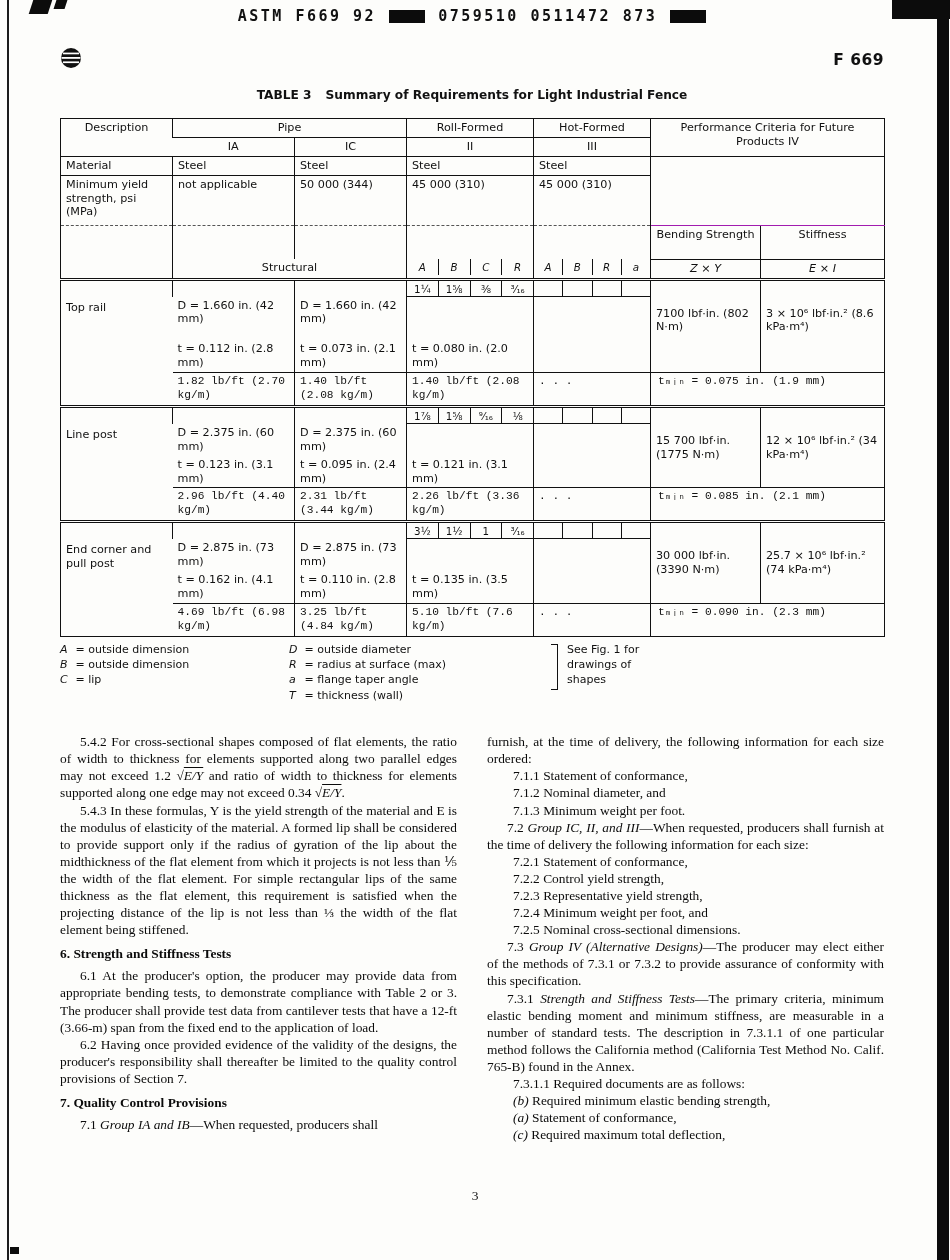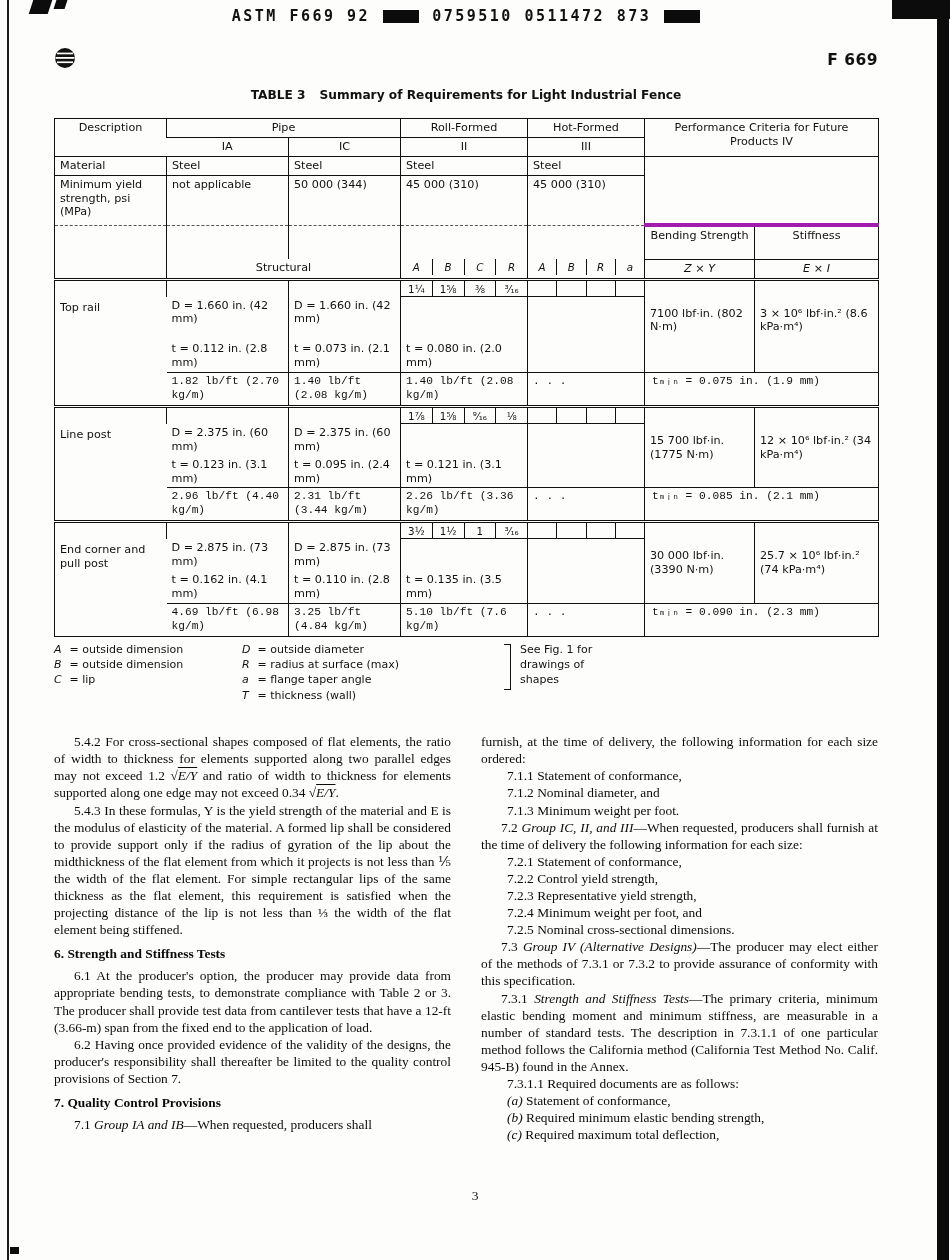--- a/index.html
+++ b/index.html
@@ -8,42 +8,42 @@
           background:#fdfdfb; color:#111; overflow:hidden; font-family:"DejaVu Sans", sans-serif; }
 
   
   .edge-left  { position:absolute; left:7px;  top:0; width:2px;  height:1260px; background:#1c1c1c; }
   .edge-right { position:absolute; right:1px; top:0; width:12px; height:1260px; background:#0c0c0c; }
   .corner-tr  { position:absolute; right:0;  top:0; width:58px; height:19px; background:#0c0c0c; }
   .corner-tl-a{ position:absolute; left:31px; top:0; width:19px; height:14px; background:#0c0c0c; transform:skewX(-18deg); }
   .corner-tl-b{ position:absolute; left:55px; top:0; width:11px; height:9px;  background:#0c0c0c; transform:skewX(-18deg); }
   .corner-bl  { position:absolute; left:10px; bottom:6px; width:9px; height:7px; background:#0c0c0c; }
 
-  .content { position:absolute; left:54px; top:0; width:824px; }
+  .content { position:absolute; left:60px; top:0; width:824px; }
 
   
   .scan-header { margin-top:7px; display:flex; justify-content:center; align-items:center; gap:13px;
                  font-family:"DejaVu Sans Mono", monospace; font-weight:bold; font-size:15px; letter-spacing:2.5px; white-space:nowrap; }
   .blk { width:36px; height:13px; background:#0c0c0c; display:inline-block; }
 
   
   .doc-head { margin-top:22px; display:flex; justify-content:space-between; align-items:center; gap:7px; }
   .desig { font-weight:bold; font-size:15.5px; letter-spacing:0.5px; }
 
   .tbl-title { margin-top:15px; text-align:center; font-size:12.2px; font-weight:bold; }
   .tbl-title .tlab { margin-right:14px; }
 
   
   table.t3 { margin-top:16px; border-collapse:collapse; table-layout:fixed; width:824px;
              font-size:11.2px; line-height:1.24; border:1.5px solid #111; }
   .t3 td { border-left:1px solid #111; padding:2px 5px; vertical-align:top; overflow:hidden; }
   .t3 td:first-child { border-left:none; }
   .hc  { text-align:center; vertical-align:middle; }
   .bb1 { border-bottom:1px solid #111; }
-  .bt1 { border-top:4px solid #a21caf; }
+  .bt1 { border-top:1px solid #a21caf; }
   .btdash { border-top:1px dashed #555; }
   .bbd { border-bottom:3px double #111; }
   .gsep td { border-top:3px double #111; }
   .sp { height:34px; }
   .minis-td { padding:0 !important; }
   .minis { display:flex; width:100%; }
   .minis > span, .minis > i { flex:1; text-align:center; border-left:1px solid #111;
                               font-size:10.3px; line-height:16px; height:16px; overflow:hidden; }
   .minis > span:first-child, .minis > i:first-child { border-left:none; }
   .minis.letters i { font-style:italic; }
@@ -51,21 +51,21 @@
   .gdesc { padding-top:20px !important; }
   .vals  { padding-top:24px; }
   .it    { font-style:italic; }
   .g0d td { padding-bottom:14px; }
   .wrow td { border-top:1px solid #111;font-family:Liberation Mono, monospace; }
   .tmin-cell { padding-left:7px !important; }
 
   
   .legend { display:flex; margin-top:5px; font-size:11px; line-height:1.4; }
   .legend i { font-style:italic; display:inline-block; min-width:12px; }
-  .lg1 { width:188px; } .lg2 { width:262px; } .lg3 { flex:1; }
+  .lg1 { width:188px; } .lg2 { width:262px;margin-left:41px; } .lg3 { flex:1; }
   .lgfig { width:178px; display:flex; gap:9px; }
   .fig-bracket { width:7px; height:46px; margin-top:2px;
                  border-right:1.6px solid #111; border-top:1.6px solid #111; border-bottom:1.6px solid #111; }
   .fig-note { width:100px; }
 
   
   .cols { display:flex; gap:30px; margin-top:30px; font-family:"Liberation Serif","DejaVu Serif",serif;
           font-size:13.4px; line-height:17.1px; color:#0b0b0b; }
   .col { flex:1; min-width:0; }
   .cols p { margin:0; }
@@ -365,24 +365,24 @@
         <p class="li">7.1.1 Statement of conformance,</p>
         <p class="li">7.1.2 Nominal diameter, and</p>
         <p class="li">7.1.3 Minimum weight per foot.</p>
         <p class="ind just"><span>7.2 </span><i>Group IC, II, and III</i><span>—When requested, producers shall furnish at the time of delivery the following information for each size:</span></p>
         <p class="li">7.2.1 Statement of conformance,</p>
         <p class="li">7.2.2 Control yield strength,</p>
         <p class="li">7.2.3 Representative yield strength,</p>
         <p class="li">7.2.4 Minimum weight per foot, and</p>
         <p class="li">7.2.5 Nominal cross-sectional dimensions.</p>
         <p class="ind just"><span>7.3 </span><i>Group IV (Alternative Designs)</i><span>—The producer may elect either of the methods of 7.3.1 or 7.3.2 to provide assurance of conformity with this specification.</span></p>
-        <p class="ind just"><span>7.3.1 </span><i>Strength and Stiffness Tests</i><span>—The primary criteria, minimum elastic bending moment and minimum stiffness, are measurable in a number of standard tests. The description in 7.3.1.1 of one particular method follows the California method (California Test Method No. Calif. 945-B) found in the Annex.</span></p>
+        <p class="ind just"><span>7.3.1 </span><i>Strength and Stiffness Tests</i><span>—The primary criteria, minimum elastic bending moment and minimum stiffness, are measurable in a number of standard tests. The description in 7.3.1.1 of one particular method follows the California method (California Test Method No. Calif. 765-B) found in the Annex.</span></p>
         <p class="li">7.3.1.1 Required documents are as follows:</p>
+        <p class="li"><i>(b)</i><span> Required minimum elastic bending strength,</span></p>
         <p class="li"><i>(a)</i><span> Statement of conformance,</span></p>
-        <p class="li"><i>(b)</i><span> Required minimum elastic bending strength,</span></p>
         <p class="li"><i>(c)</i><span> Required maximum total deflection,</span></p>
       </div>
     </div>
 
   </div>
 
   <div class="page-num">3</div>
 </div>
 
 </body></html>

